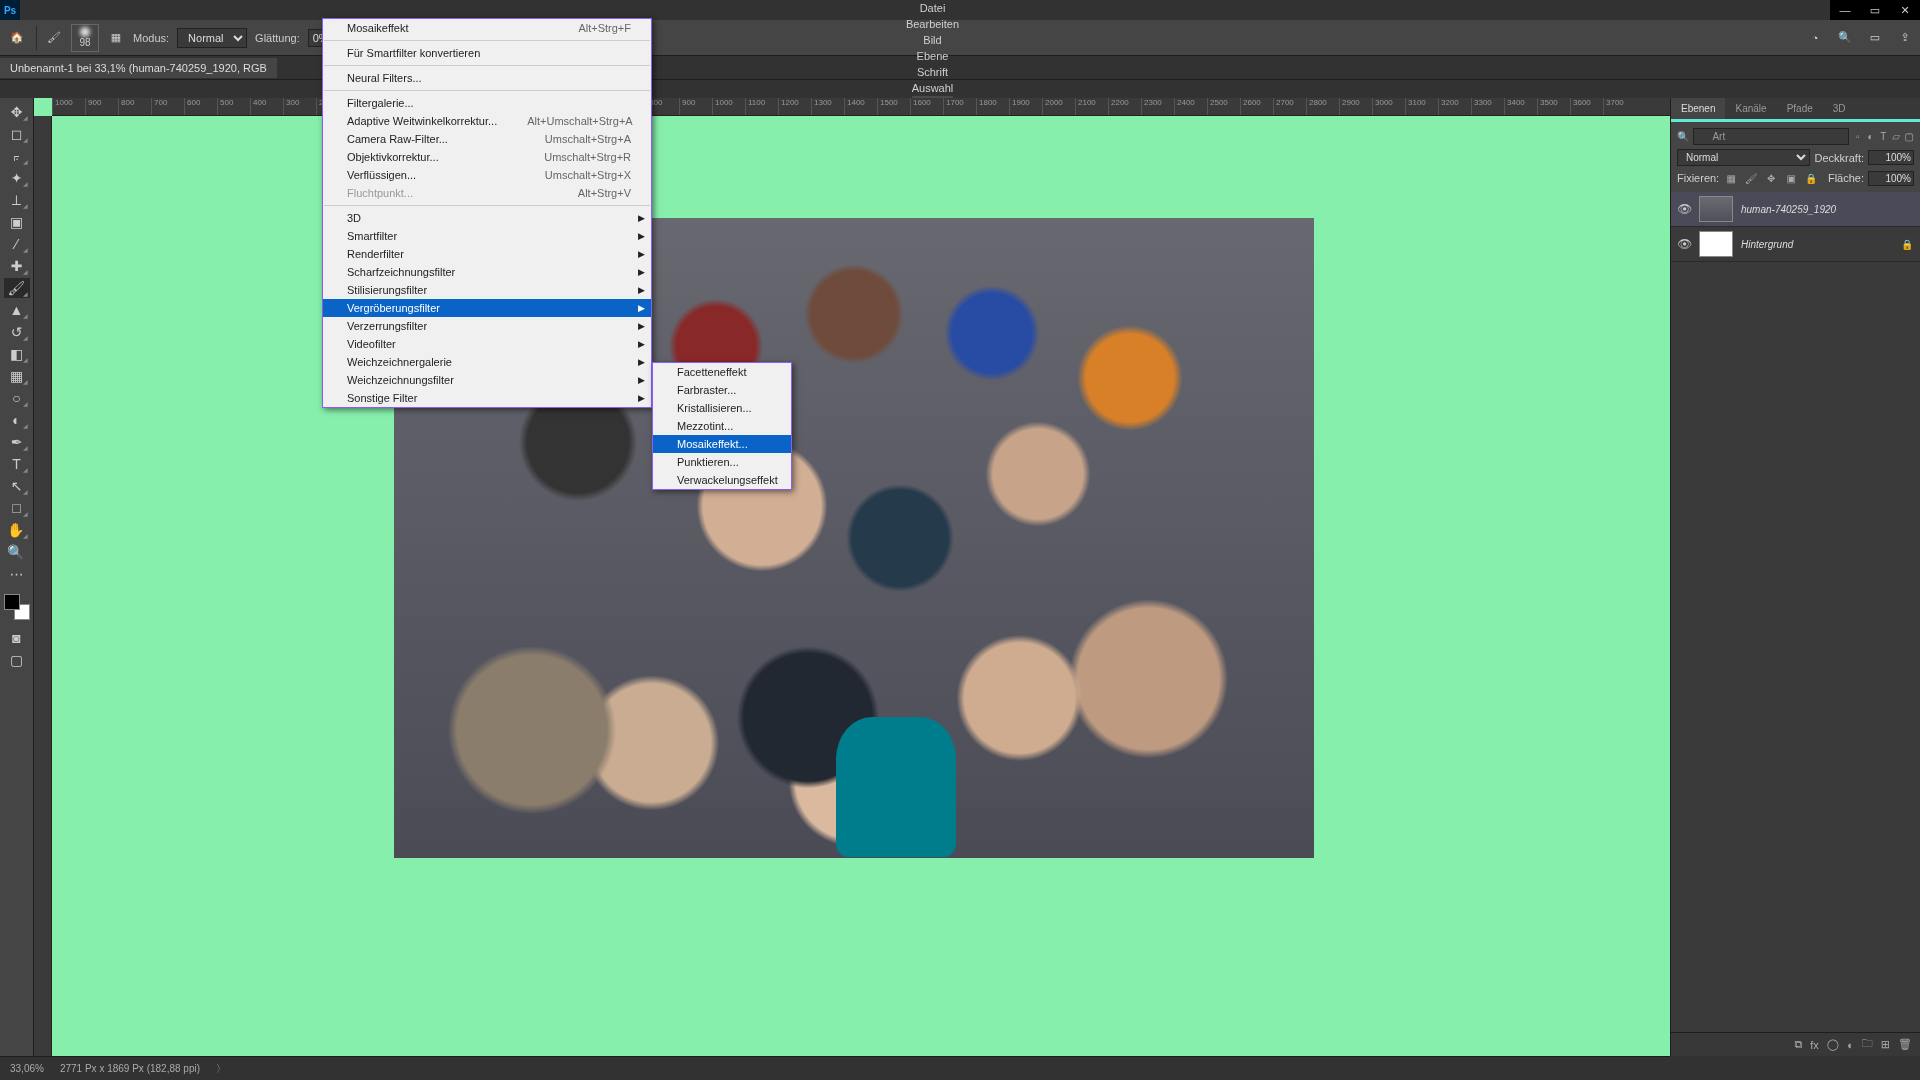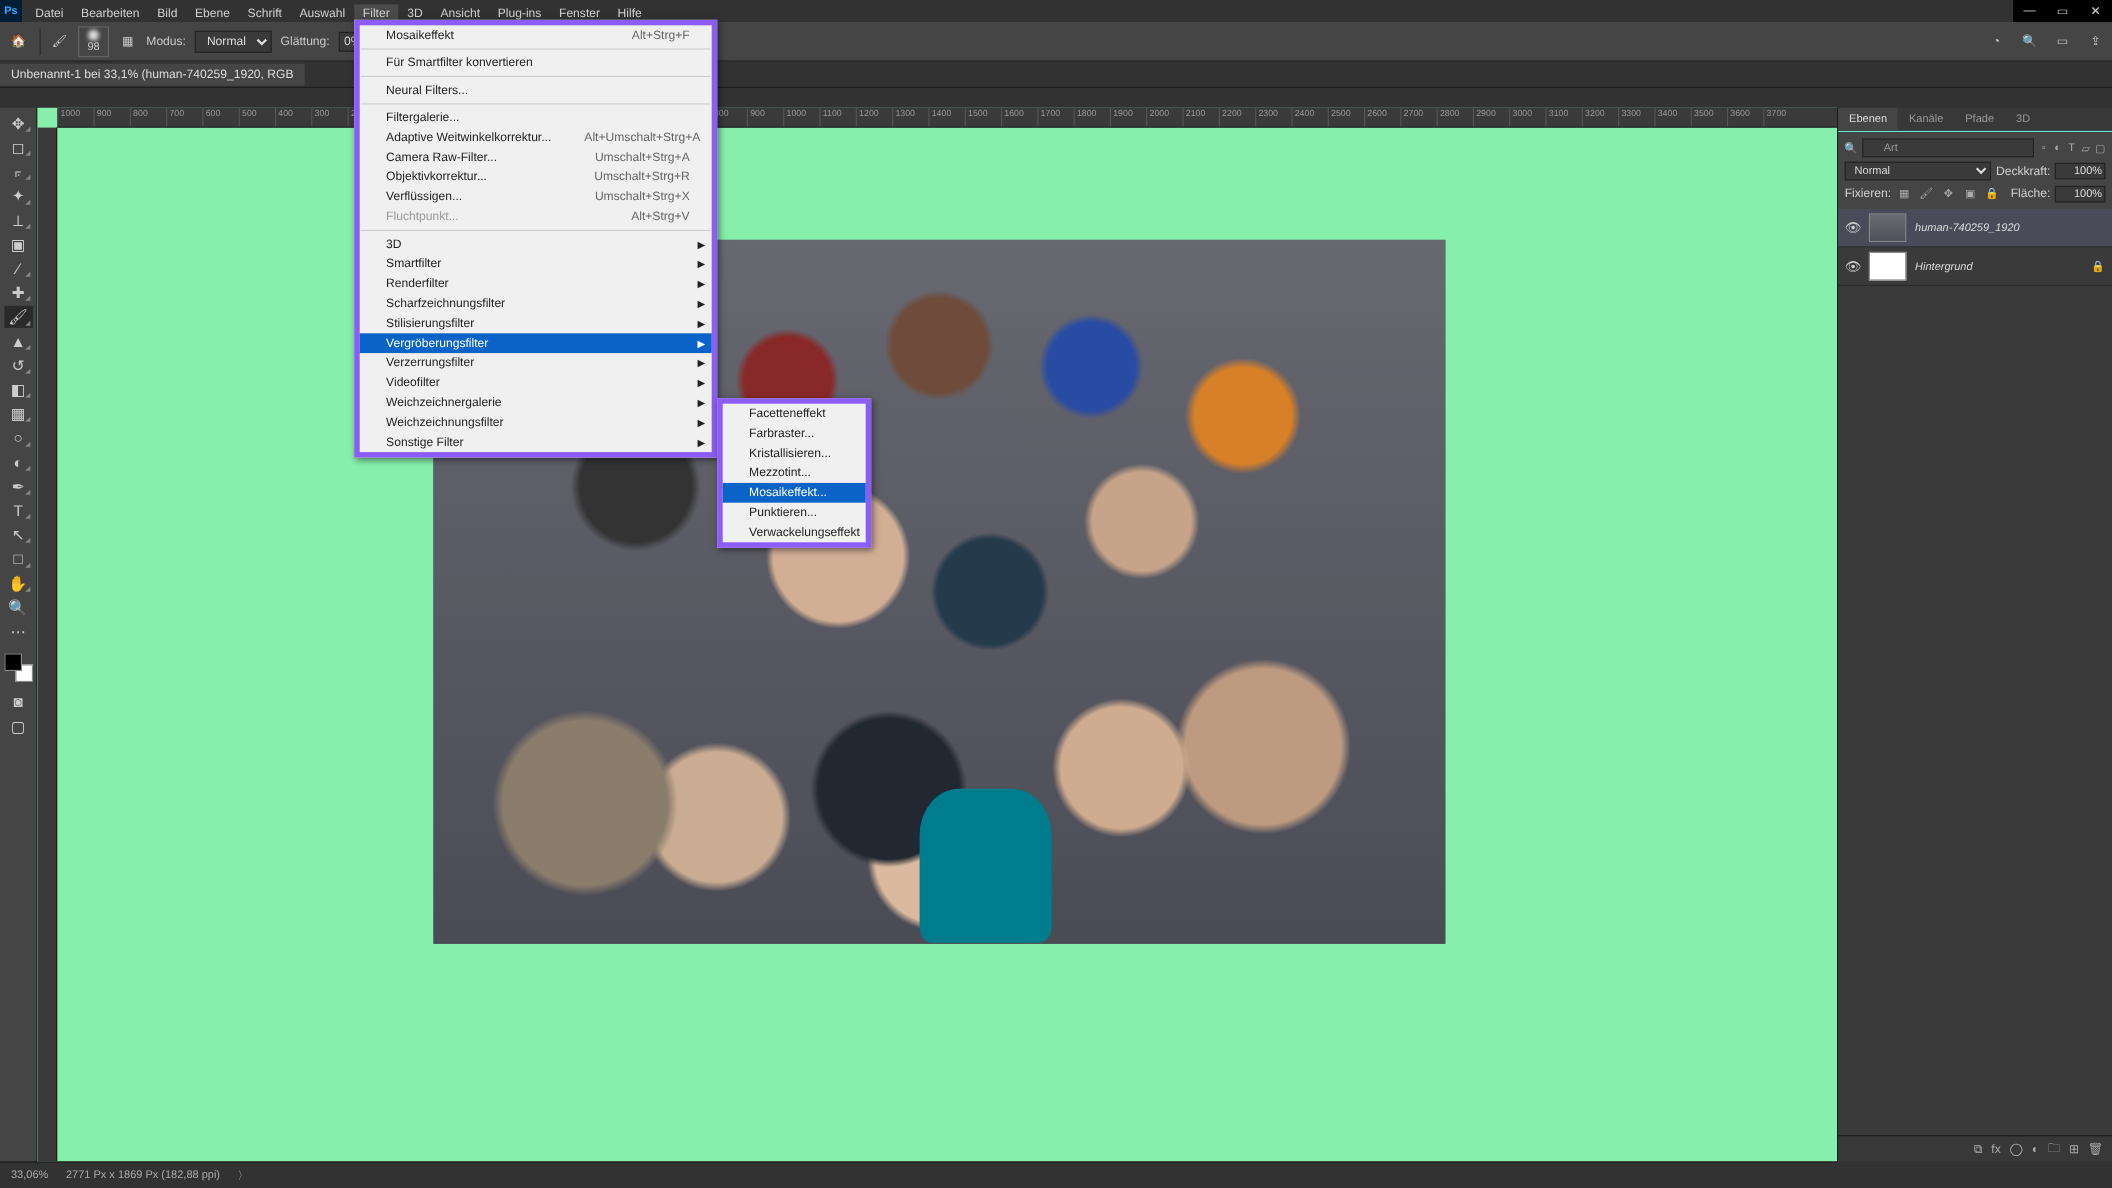--- a/index.html
+++ b/index.html
@@ -6,21 +6,21 @@
 body { background: #323232; color: #d0d0d0; width: 1920px; height: 1080px; overflow: hidden; position: relative; font-size: 11px; }
 
 
 .titlebar { height: 20px; background: #000000; display: flex; align-items: center; }
 .titlebar .ps-logo { width: 20px; height: 20px; background: #001e36; color:#31a8ff; display:flex;align-items:center;justify-content:center;font-weight:bold;font-size:10px; }
 .titlebar .window-controls { margin-left: auto; display: flex; }
 .titlebar .window-controls span { width: 30px; text-align: center; cursor: pointer; font-size: 11px; color:#ccc; }
 .titlebar .close { color:#ccc; }
 
 
-.menubar { height: 18px; background: #323232; display: flex; align-items: flex-end; padding-left: 4px; border-bottom: 1px solid #1d1d1d; }
+.menubar { height: 18px; background: #323232; display: flex; align-items: center; padding-left: 15px; border-bottom: 1px solid #1d1d1d; flex-direction: column; }
 .menubar .menu-item { padding: 2px 8px; font-size: 11px; color: #d0d0d0; cursor: pointer; }
 .menubar .menu-item.active { background: #4a4a4a; }
 
 
 .optionsbar { height: 36px; background: #454545; border-bottom: 1px solid #1d1d1d; display: flex; align-items: center; padding: 0 6px; gap: 8px; }
 .optionsbar .home-icon { width:22px;height:22px;display:flex;align-items:center;justify-content:center;}
 .optionsbar .sep { width:1px; height:24px; background:#2a2a2a; }
 .optionsbar .brush-preview { width:28px; height:28px; border:1px solid #666; display:flex;flex-direction:column;align-items:center;justify-content:center; }
 .optionsbar .brush-preview .dot{width:10px;height:10px;border-radius:50%;background:#ddd;filter:blur(2px);}
 .optionsbar .brush-preview .num{font-size:10px;color:#ccc;}
@@ -71,21 +71,21 @@
   radial-gradient(circle at 80% 25%, #d08030 0 5%, transparent 6%),
   radial-gradient(circle at 10% 15%, #604030 0 5%, transparent 6%),
   linear-gradient(#6a6a72, #50505a);
   filter: contrast(1.1);
 }
 .crowd .person { position:absolute; border-radius:50% 50% 40% 40%; }
 .crowd .teal { background:#0a7d8c; width:120px; height:140px; left:48%; top:78%; border-radius:30% 30% 10% 10%; }
 
 
 .right-panels { width: 250px; background:#323232; border-left:1px solid #1d1d1d; display:flex; flex-direction:column; }
-.panel-tabs { display:flex; background:#383838; border-bottom:1px solid #5eead4; }
+.panel-tabs { display:flex; background:#383838; border-bottom:3px solid #5eead4; }
 .panel-tabs .ptab { padding:5px 10px; font-size:10px; color:#999; }
 .panel-tabs .ptab.active { background:#454545; color:#ddd; }
 .panel-controls { background:#454545; padding:6px; display:flex; flex-direction:column; gap:4px; }
 .panel-controls .row { display:flex; align-items:center; gap:4px; }
 .panel-controls .search { flex:1; background:#3a3a3a; border:1px solid #222; color:#999; font-size:10px; padding:2px 4px 2px 18px; }
 .panel-controls .mini-icon { width:16px;height:16px; display:flex;align-items:center;justify-content:center; font-size:10px; color:#aaa; }
 .panel-controls select { background:#3a3a3a; color:#ddd; border:1px solid #222; font-size:10px; padding:1px 4px; flex:1; }
 .panel-controls .pct-input { background:#3a3a3a; color:#ddd; border:1px solid #222; font-size:10px; width:46px; padding:1px 2px; text-align:right; }
 .layers-list { background:#3a3a3a; flex:1; }
 .layer-row { display:flex; align-items:center; padding:4px 6px; gap:8px; border-bottom:1px solid #2a2a2a; }
@@ -96,21 +96,21 @@
 .layer-row .thumb.white-thumb { background:#fff; }
 .layer-row .lname { font-size:10px; color:#ddd; font-style:italic; }
 .layer-row .lock { margin-left:auto; color:#999; font-size:10px; }
 .layers-footer { background:#383838; height:24px; border-top:1px solid #1d1d1d; display:flex; align-items:center; justify-content:flex-end; gap:8px; padding:0 8px; }
 .layers-footer .ficon { color:#aaa; font-size:11px; }
 
 
 .statusbar { position:absolute; bottom:0; left:0; right:250px; height:24px; background:#323232; border-top:1px solid #1d1d1d; display:flex; align-items:center; padding:0 10px; gap:16px; font-size:10px; color:#aaa; }
 
 
-.dropdown { position:absolute; background:#f0f0f0; color:#222; border:5px solid #8b5cf6; box-shadow:2px 2px 6px rgba(0,0,0,0.5); font-size:11px; z-index:100; }
+.dropdown { position:absolute; background:#f0f0f0; color:#222; border:1px solid #8b5cf6; box-shadow:2px 2px 6px rgba(0,0,0,0.5); font-size:11px; z-index:100; }
 .dropdown .drow { display:flex; align-items:center; padding:3px 20px 3px 24px; white-space:nowrap; position:relative; }
 .dropdown .drow.disabled { color:#999; }
 .dropdown .drow.highlight { background:#0a64c8; color:#fff; }
 .dropdown .drow .shortcut { margin-left:auto; padding-left:30px; color:#666; }
 .dropdown .drow .sub-arrow { position:absolute; right:6px; font-size:9px; }
 .dropdown hr { border:none; border-top:1px solid #ccc; margin:3px 1px; }
 
 .filter-menu { top:18px; left:322px; width:330px; }
 .sub-menu { top:362px; left:652px; width:140px; }
 </style>

